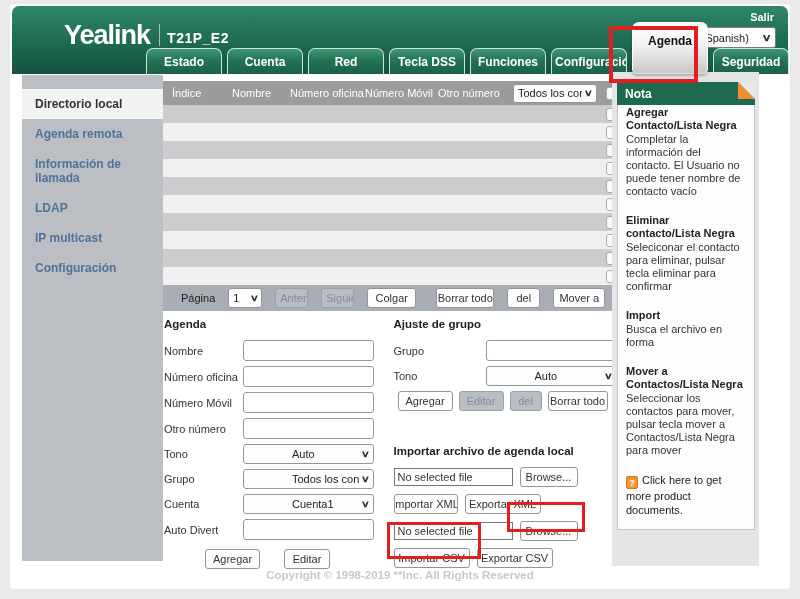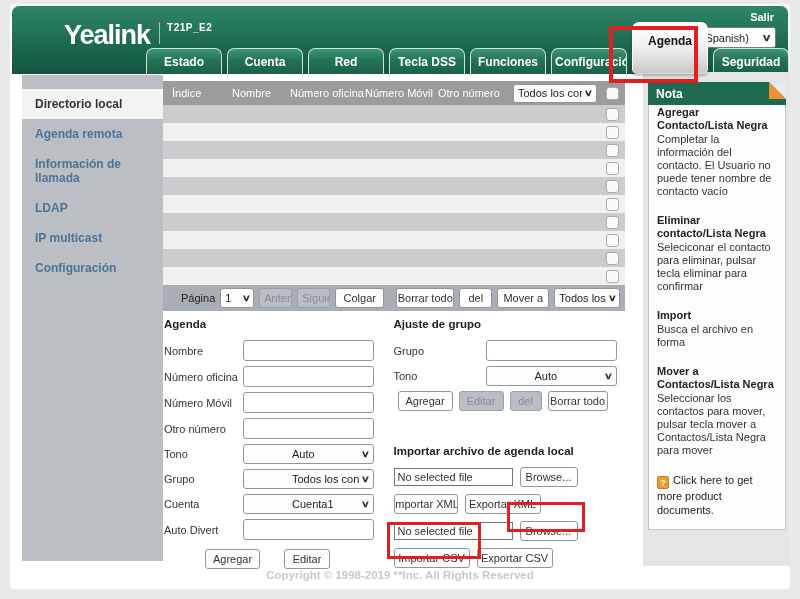--- a/index.html
+++ b/index.html
@@ -26,26 +26,26 @@
     position:absolute; right:14px; top:5px; color:#fff; font-weight:bold;
     font-size:11px; cursor:pointer;
   }
   .lang {
     position:absolute; right:12px; top:21px; width:120px; height:21px;
     background:#fdfdfd; border:1px solid #7b7b7b; border-radius:3px;
     display:flex; align-items:center; justify-content:space-between;
     padding:0 5px; color:#222; font-size:11px;
   }
   .brand {
-    position:absolute; left:52px; top:16px; display:flex; 
+    position:absolute; left:52px; top:16px; display:flex; align-items:flex-end;
     color:#fff;
   }
   .brand-name { font-size:27px; font-weight:bold; letter-spacing:-1px; line-height:26px; }
   .brand-divider { width:1px; height:22px; background:#9fc4b4; margin:0 7px 2px 9px; }
-  .brand-model { font-size:10px; font-weight:bold; margin-bottom:2px; letter-spacing:.5px; }
+  .brand-model { font-size:14px; font-weight:bold; margin-bottom:2px; letter-spacing:.5px; }
   
   .tabs {
     position:absolute; left:134px; top:42px; height:26px;
     display:flex; gap:5px; align-items:flex-end;
   }
   .tab {
     width:76px; height:26px; flex:0 0 76px;
     background:linear-gradient(#3f9677 0%, #237455 45%, #1a6149 100%);
     border:1px solid #cfe3da; border-bottom:none;
     border-radius:7px 7px 0 0;
@@ -84,21 +84,21 @@
   .row { height:18px; display:flex; align-items:center; justify-content:flex-end; }
   .row:nth-child(odd) { background:#cbcccd; }
   .row:nth-child(even) { background:#f0f0f1; }
   .cbx {
     width:13px; height:13px; background:#fafafa; border:1px solid #ababab;
     border-radius:3px; margin-right:6px; flex:none; cursor:pointer;
   }
   .thead .cbx { margin-left:auto; }
   .pagebar {
     height:26px; background:#a9aeb4; display:flex; align-items:center;
-    gap:5px; padding-left:18px; font-size:11px; color:#1c1c1c;
+    gap:13px; padding-left:18px; font-size:11px; color:#1c1c1c;
   }
   .btn {
     height:20px; background:#fdfdfd; border:1px solid #8f969c; border-radius:3px;
     display:flex; align-items:center; justify-content:center;
     font-size:11px; color:#333; cursor:pointer; white-space:nowrap; overflow:hidden;
     flex:none;
   }
   .btn.disabled { background:#b9bec4; color:#878d93; border-color:#9aa1a7; }
   .btn.clipL { justify-content:flex-start; padding-left:4px; }
   .sel {
@@ -129,21 +129,21 @@
   .filerow { display:flex; align-items:center; margin-bottom:7px; }
   .fileinput {
     width:119px; height:18px; border:1px solid #777; background:#fff;
     display:flex; align-items:center; padding:0 3px; color:#333;
     overflow:hidden; white-space:nowrap;
   }
   .filerow .btn { margin-left:7px; }
   .xmlrow { display:flex; gap:7px; margin-bottom:7px; }
   
   .notecol {
-    position:absolute; left:633px; top:68px; width:147px; height:494px;
+    position:absolute; left:602px; top:68px; width:147px; height:494px;
     background:#e5e5e7;
   }
   .notebox { position:absolute; left:5px; top:10px; width:138px; }
   .notehead {
     height:23px; background:#1d6a51; color:#fff; font-weight:bold; font-size:12px;
     display:flex; align-items:center; padding-left:8px; position:relative;
   }
   .notehead svg { position:absolute; top:0; right:0; }
   .notebody {
     background:#fdfdfd; border:1px solid #c3c3c3; border-top:none;

